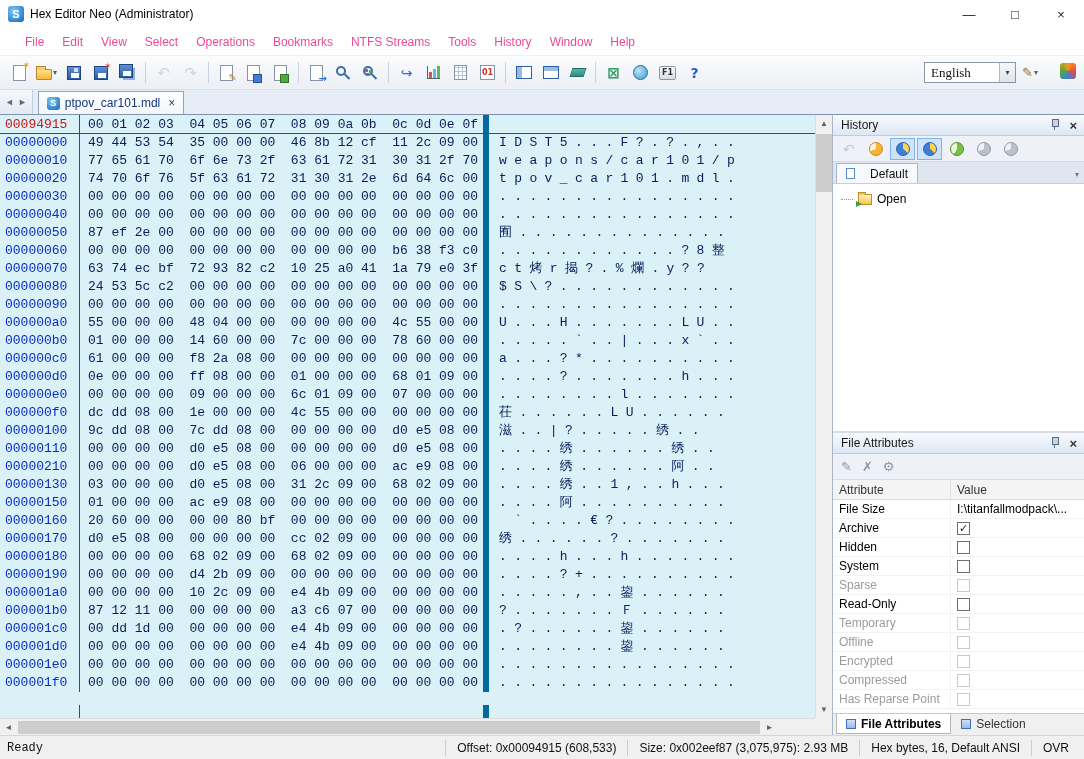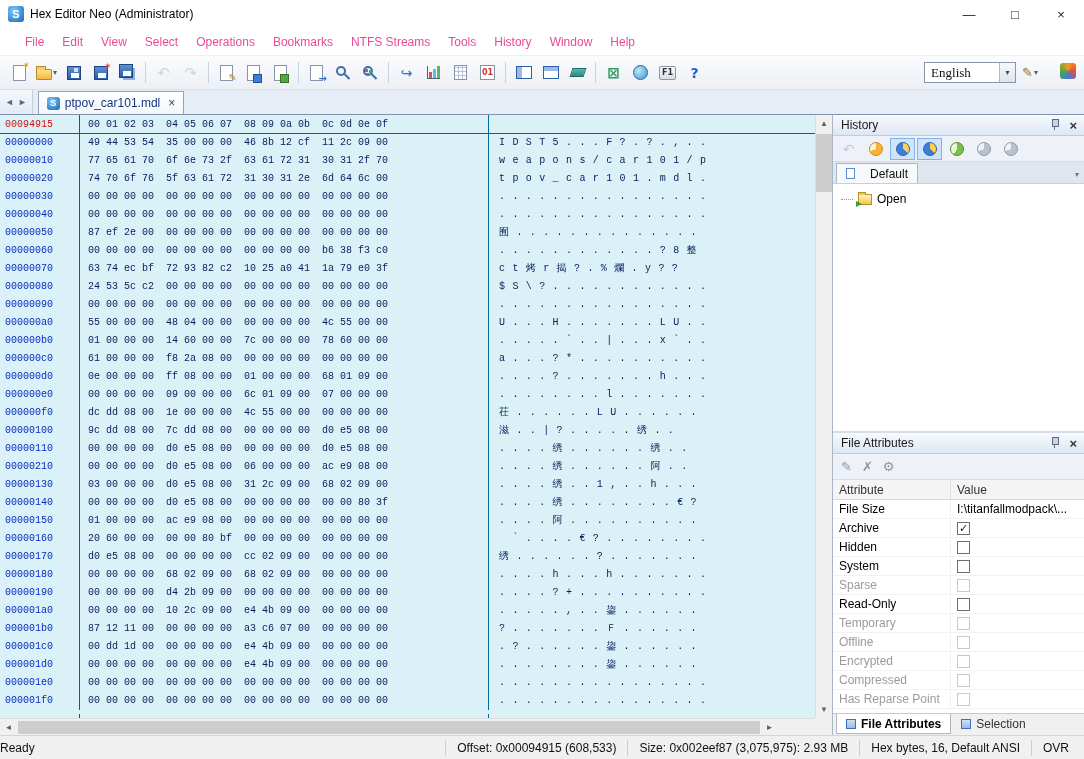--- a/index.html
+++ b/index.html
@@ -86,26 +86,26 @@
   .tab { display:flex; align-items:center; height:23px; background:linear-gradient(#ffffff,#f2f7fc); border:1px solid #8ea4c0; border-bottom:none; margin-left:5px; padding:0 8px; gap:5px; }
   .tab-logo { width:13px; height:13px; border-radius:3px; background:radial-gradient(circle at 35% 30%, #7cc9f2, #1565c0); color:#fff; font-size:9px; font-weight:bold; text-align:center; line-height:13px; }
   .tab-label { color:#16367e; }
   .tab-close { color:#444; font-size:12px; margin-left:3px; }
 
   
   .main { flex:1; display:flex; min-height:0; }
 
   .hex-panel { width:832px; flex:0 0 832px; display:grid; grid-template-columns:815px 17px; grid-template-rows:1fr 17px; border-top:1px solid #7f93ad; background:#d9f1f7; }
   .hex-content { grid-column:1; grid-row:1; display:flex; flex-direction:column; overflow:hidden; background:#d9f1f7; }
-  .hex-row { display:flex; height:18px; line-height:18px; font-family:"Liberation Mono", monospace; font-size:10px; white-space:pre; flex:0 0 auto; }
+  .hex-row { display:flex; height:18px; line-height:18px; font-family:"Liberation Mono", monospace; font-size:13px; white-space:pre; flex:0 0 auto; }
   .hex-row.filler { flex:1 1 auto; height:auto; }
   .hex-header { height:19px; line-height:19px; border-bottom:1px solid #4a4a4a; }
   .hex-addr { flex:0 0 80px; padding-left:5px; color:#0a2cc4; border-right:1px solid #4a4a4a; }
   .hex-header .hex-addr { color:#d01414; }
-  .hex-bytes { flex:0 0 409px; padding-left:8px; color:#0a1c5a; border-right:1px solid #0369a1; }
+  .hex-bytes { flex:0 0 409px; padding-left:8px; color:#0a1c5a; border-right:6px solid #0369a1; }
   .hex-text { flex:1; padding-left:10px; color:#0a1c5a; letter-spacing:7.4px; overflow:hidden; }
 
   .vscroll { grid-column:2; grid-row:1; background:#f0f0f0; border-left:1px solid #dcdcdc; display:flex; flex-direction:column; }
   .sb-btn { height:17px; display:flex; align-items:center; justify-content:center; font-size:8px; color:#606060; }
   .sb-track { flex:1; position:relative; }
   .v-thumb { position:absolute; top:2px; left:0; width:100%; height:58px; background:#cdcdcd; }
   .hscroll { grid-column:1; grid-row:2; background:#f0f0f0; border-top:1px solid #dcdcdc; display:flex; align-items:center; }
   .hs-btn { width:17px; height:100%; display:flex; align-items:center; justify-content:center; font-size:8px; color:#606060; }
   .h-thumb { width:742px; height:13px; background:#cdcdcd; margin:0 1px; }
   .scroll-corner { grid-column:2; grid-row:2; background:#f0f0f0; }
@@ -159,21 +159,21 @@
   .cbx.dis { border-color:#c9c9c9; }
 
   .attrs-tabs { height:22px; flex:0 0 auto; background:#f0f0f0; border-top:1px solid #c9c9c9; display:flex; align-items:flex-start; padding-left:3px; }
   .a-tab { height:20px; display:flex; align-items:center; gap:5px; padding:0 9px; border:1px solid #b5b5b5; border-top:none; background:#fff; color:#000; }
   .a-tab.inactive { background:transparent; border-color:transparent; color:#333; }
   .a-tab-icon { width:10px; height:10px; border:1px solid #3a6ec0; background:linear-gradient(#cfe0f5,#9dbbe0); }
   .a-tab.active .a-tab-label { font-weight:bold; }
 
   
   .statusbar { height:24px; flex:0 0 auto; background:#f0f0f0; border-top:1px solid #cfd6e0; display:flex; align-items:center; color:#111; }
-  .sb-ready { padding-left:0; }
+  .sb-ready { padding-left:7px;font-family:Liberation Mono, monospace; }
   .sb-right { margin-left:auto; display:flex; align-items:center; height:100%; }
   .sb-seg { padding:0 11px; border-left:1px solid #c8cdd6; height:16px; display:flex; align-items:center; white-space:nowrap; }
   .sb-seg.ovr { min-width:42px; justify-content:center; margin-right:4px; }
 </style>
 </head>
 <body>
 
 <div class="window">
 
   <div class="titlebar">
@@ -332,21 +332,20 @@
             <div class="hex-row"><span class="hex-addr">000000a0</span><span class="hex-bytes">55 00 00 00  48 04 00 00  00 00 00 00  4c 55 00 00</span><span class="hex-text">U...H.......LU..</span></div>
             <div class="hex-row"><span class="hex-addr">000000b0</span><span class="hex-bytes">01 00 00 00  14 60 00 00  7c 00 00 00  78 60 00 00</span><span class="hex-text">.....`..|...x`..</span></div>
             <div class="hex-row"><span class="hex-addr">000000c0</span><span class="hex-bytes">61 00 00 00  f8 2a 08 00  00 00 00 00  00 00 00 00</span><span class="hex-text">a...?*..........</span></div>
             <div class="hex-row"><span class="hex-addr">000000d0</span><span class="hex-bytes">0e 00 00 00  ff 08 00 00  01 00 00 00  68 01 09 00</span><span class="hex-text">....?.......h...</span></div>
             <div class="hex-row"><span class="hex-addr">000000e0</span><span class="hex-bytes">00 00 00 00  09 00 00 00  6c 01 09 00  07 00 00 00</span><span class="hex-text">........l.......</span></div>
             <div class="hex-row"><span class="hex-addr">000000f0</span><span class="hex-bytes">dc dd 08 00  1e 00 00 00  4c 55 00 00  00 00 00 00</span><span class="hex-text">茌......LU......</span></div>
             <div class="hex-row"><span class="hex-addr">00000100</span><span class="hex-bytes">9c dd 08 00  7c dd 08 00  00 00 00 00  d0 e5 08 00</span><span class="hex-text">滋..|?.....绣..</span></div>
             <div class="hex-row"><span class="hex-addr">00000110</span><span class="hex-bytes">00 00 00 00  d0 e5 08 00  00 00 00 00  d0 e5 08 00</span><span class="hex-text">....绣......绣..</span></div>
             <div class="hex-row"><span class="hex-addr">00000210</span><span class="hex-bytes">00 00 00 00  d0 e5 08 00  06 00 00 00  ac e9 08 00</span><span class="hex-text">....绣......阿..</span></div>
             <div class="hex-row"><span class="hex-addr">00000130</span><span class="hex-bytes">03 00 00 00  d0 e5 08 00  31 2c 09 00  68 02 09 00</span><span class="hex-text">....绣..1,..h...</span></div>
-            <div class="hex-row"><span class="hex-addr">00000140</span><span class="hex-bytes">00 00 00 00  d0 e5 08 00  00 00 00 00  00 00 80 3f</span><span class="hex-text">....绣........€?</span></div>
             <div class="hex-row"><span class="hex-addr">00000150</span><span class="hex-bytes">01 00 00 00  ac e9 08 00  00 00 00 00  00 00 00 00</span><span class="hex-text">....阿..........</span></div>
             <div class="hex-row"><span class="hex-addr">00000160</span><span class="hex-bytes">20 60 00 00  00 00 80 bf  00 00 00 00  00 00 00 00</span><span class="hex-text"> `....€?........</span></div>
             <div class="hex-row"><span class="hex-addr">00000170</span><span class="hex-bytes">d0 e5 08 00  00 00 00 00  cc 02 09 00  00 00 00 00</span><span class="hex-text">绣......?.......</span></div>
             <div class="hex-row"><span class="hex-addr">00000180</span><span class="hex-bytes">00 00 00 00  68 02 09 00  68 02 09 00  00 00 00 00</span><span class="hex-text">....h...h.......</span></div>
             <div class="hex-row"><span class="hex-addr">00000190</span><span class="hex-bytes">00 00 00 00  d4 2b 09 00  00 00 00 00  00 00 00 00</span><span class="hex-text">....?+..........</span></div>
             <div class="hex-row"><span class="hex-addr">000001a0</span><span class="hex-bytes">00 00 00 00  10 2c 09 00  e4 4b 09 00  00 00 00 00</span><span class="hex-text">.....,..鋆......</span></div>
             <div class="hex-row"><span class="hex-addr">000001b0</span><span class="hex-bytes">87 12 11 00  00 00 00 00  a3 c6 07 00  00 00 00 00</span><span class="hex-text">?.......Ｆ......</span></div>
             <div class="hex-row"><span class="hex-addr">000001c0</span><span class="hex-bytes">00 dd 1d 00  00 00 00 00  e4 4b 09 00  00 00 00 00</span><span class="hex-text">.?......鋆......</span></div>
             <div class="hex-row"><span class="hex-addr">000001d0</span><span class="hex-bytes">00 00 00 00  00 00 00 00  e4 4b 09 00  00 00 00 00</span><span class="hex-text">........鋆......</span></div>
             <div class="hex-row"><span class="hex-addr">000001e0</span><span class="hex-bytes">00 00 00 00  00 00 00 00  00 00 00 00  00 00 00 00</span><span class="hex-text">................</span></div>

